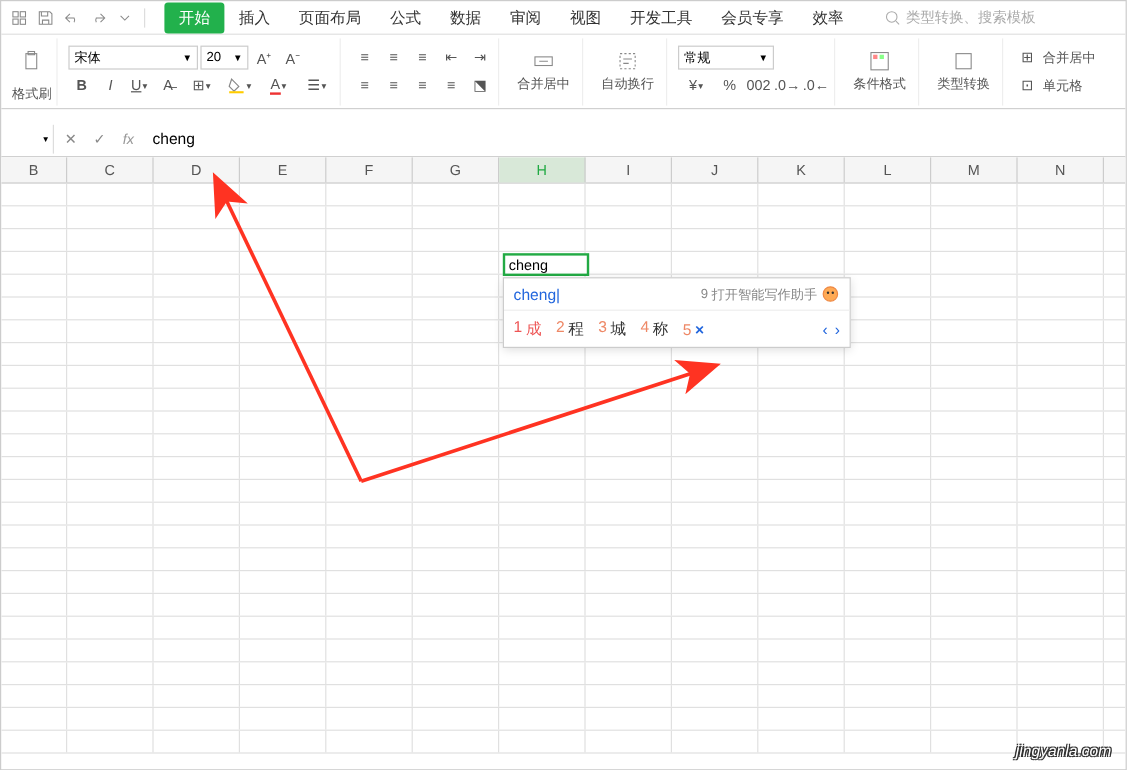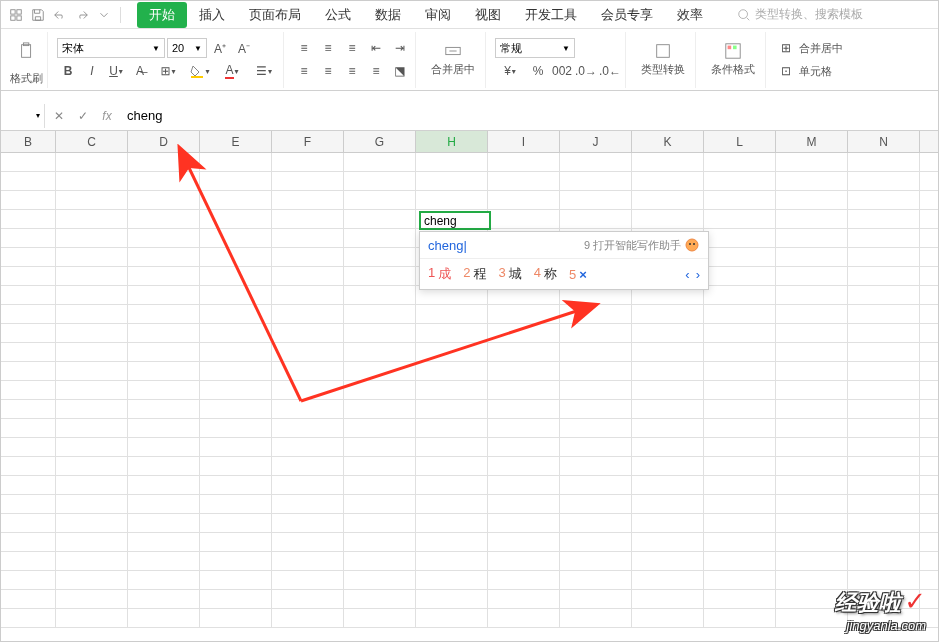--- a/index.html
+++ b/index.html
@@ -197,54 +197,63 @@
 
   <div class="ribbon-group">
     <div class="rbtn-lg">
       <svg viewBox="0 0 20 20">
           <rect x="2" y="6" width="16" height="8" fill="none" stroke="#888"></rect>
           <path d="M6 10h8" stroke="#888"></path>
         </svg>
       <span class="rbtn-txt">合并居中</span>
     </div>
   </div>
+  <div class="ribbon-group">
+    <div class="rbtn-lg">
+      <svg viewBox="0 0 20 20">
+          <rect x="3" y="3" width="14" height="14" fill="none" stroke="#888" stroke-dasharray="2"></rect>
+          <path d="M6 8h8M6 12h5" stroke="#888"></path>
+        </svg>
+      <span class="rbtn-txt">自动换行</span>
+    </div>
+  </div>
 
   <div class="ribbon-group">
     <div class="ribbon-row">
       <div class="font-select" style="width:80px">
           <span>常规</span>
           <span class="dd-arrow">▼</span>
         </div>
     </div>
     <div class="ribbon-row">
       <div class="rbtn dropdown">¥<span class="dd-arrow">▾</span></div>
       <div class="rbtn">%</div>
       <div class="rbtn">002</div>
       <div class="rbtn">.0→</div>
       <div class="rbtn">.0←</div>
-    </div>
-  </div>
-
-  <div class="ribbon-group">
-    <div class="rbtn-lg">
-      <svg viewBox="0 0 20 20">
-          <rect x="3" y="3" width="14" height="14" fill="none" stroke="#888"></rect>
-        </svg>
-      <span class="rbtn-txt">类型转换</span>
     </div>
   </div>
 
   <div class="ribbon-group">
     <div class="rbtn-lg">
       <svg viewBox="0 0 20 20">
           <rect x="2" y="2" width="16" height="16" fill="none" stroke="#888"></rect>
           <rect x="4" y="4" width="4" height="4" fill="#f88"></rect>
           <rect x="10" y="4" width="4" height="4" fill="#8f8"></rect>
         </svg>
       <span class="rbtn-txt">条件格式</span>
+    </div>
+  </div>
+
+  <div class="ribbon-group">
+    <div class="rbtn-lg">
+      <svg viewBox="0 0 20 20">
+          <rect x="3" y="3" width="14" height="14" fill="none" stroke="#888"></rect>
+        </svg>
+      <span class="rbtn-txt">类型转换</span>
     </div>
   </div>
 
   <div class="ribbon-group" style="border-right:none">
     <div class="ribbon-row">
         <div class="rbtn">⊞</div>
         <span class="rbtn-txt">合并居中</span>
       </div>
     <div class="ribbon-row">
         <div class="rbtn">⊡</div>
@@ -709,15 +718,14 @@
       <marker id="ah" markerWidth="12" markerHeight="12" refX="10" refY="5" orient="auto">
         <path d="M0,0 L12,5 L0,10 L3,5 z" fill="#ff3322"></path>
       </marker>
     </defs>
     <line x1="300" y1="270" x2="179" y2="18" stroke="#ff3322" stroke-width="3" marker-end="url(#ah)"></line>
     <line x1="300" y1="270" x2="594" y2="174" stroke="#ff3322" stroke-width="3" marker-end="url(#ah)"></line>
   </svg>
 </div>
 
 <div class="watermark">
-  <div><span class="wm-main">经验啦</span> <span class="wm-check">✓</span></div>
   <div class="wm-sub">jingyanla.com</div>
 </div>
 
 </body></html>

